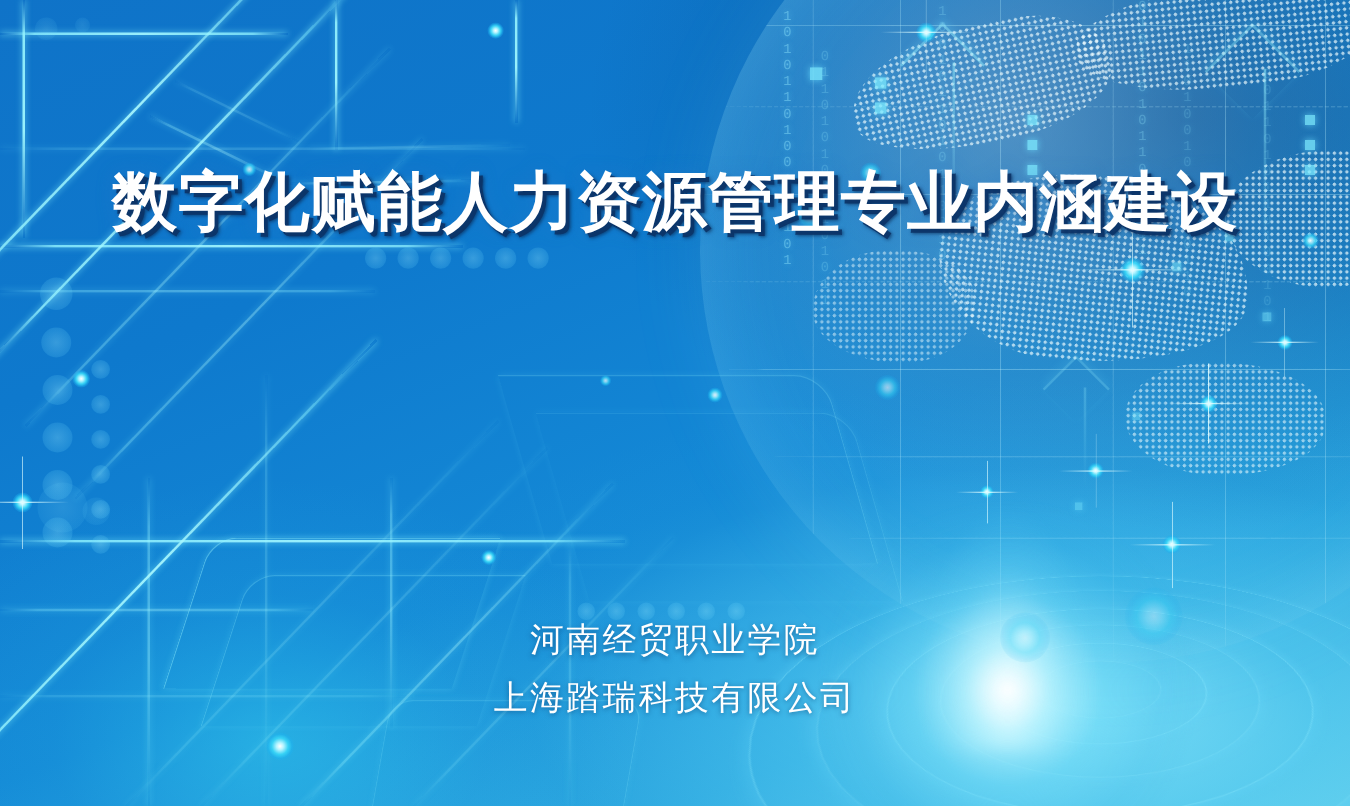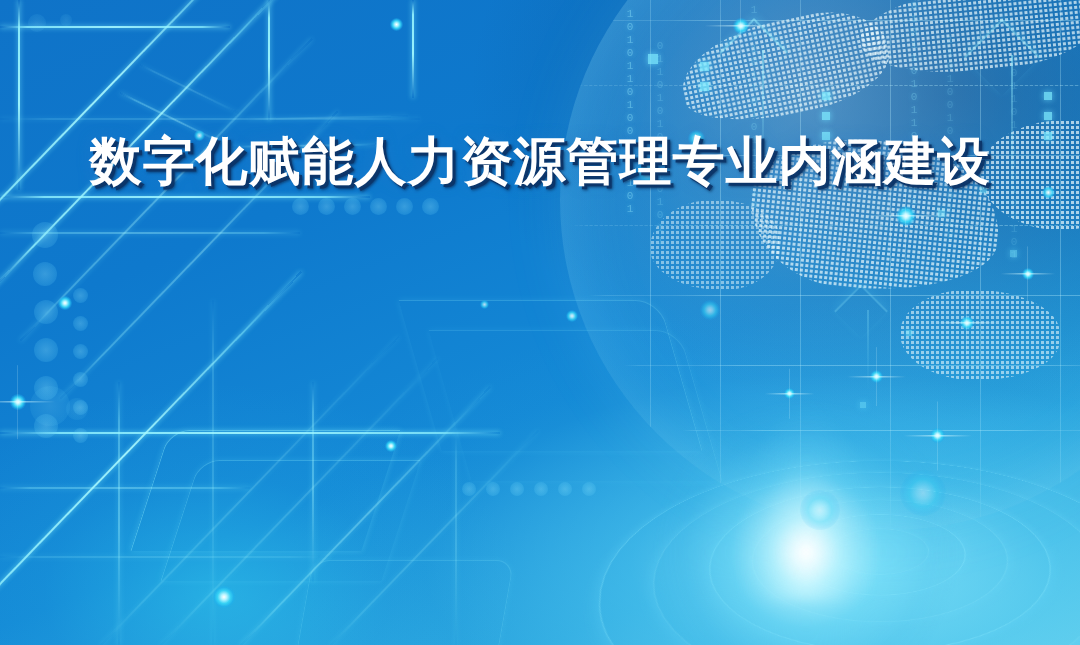--- a/index.html
+++ b/index.html
@@ -422,16 +422,20 @@
     <div class="node" style="left:900px; top:470px; width:46px; height:46px; opacity:.35;"></div>
     <div class="node" style="left:800px; top:490px; width:40px; height:40px; opacity:.3;"></div>
   </div>
 
   <div class="text-stack">
 
     <div id="title-line-1" class="title-line">数字化赋能人力资源管理专业内涵建设</div>
 
 
 
+    <div class="org-block">
+      <div class="org-line">河南经贸职业学院</div>
+      <div class="org-line">上海踏瑞科技有限公司</div>
+    </div>
 
   </div>
 
 </div>
 
 </body></html>

